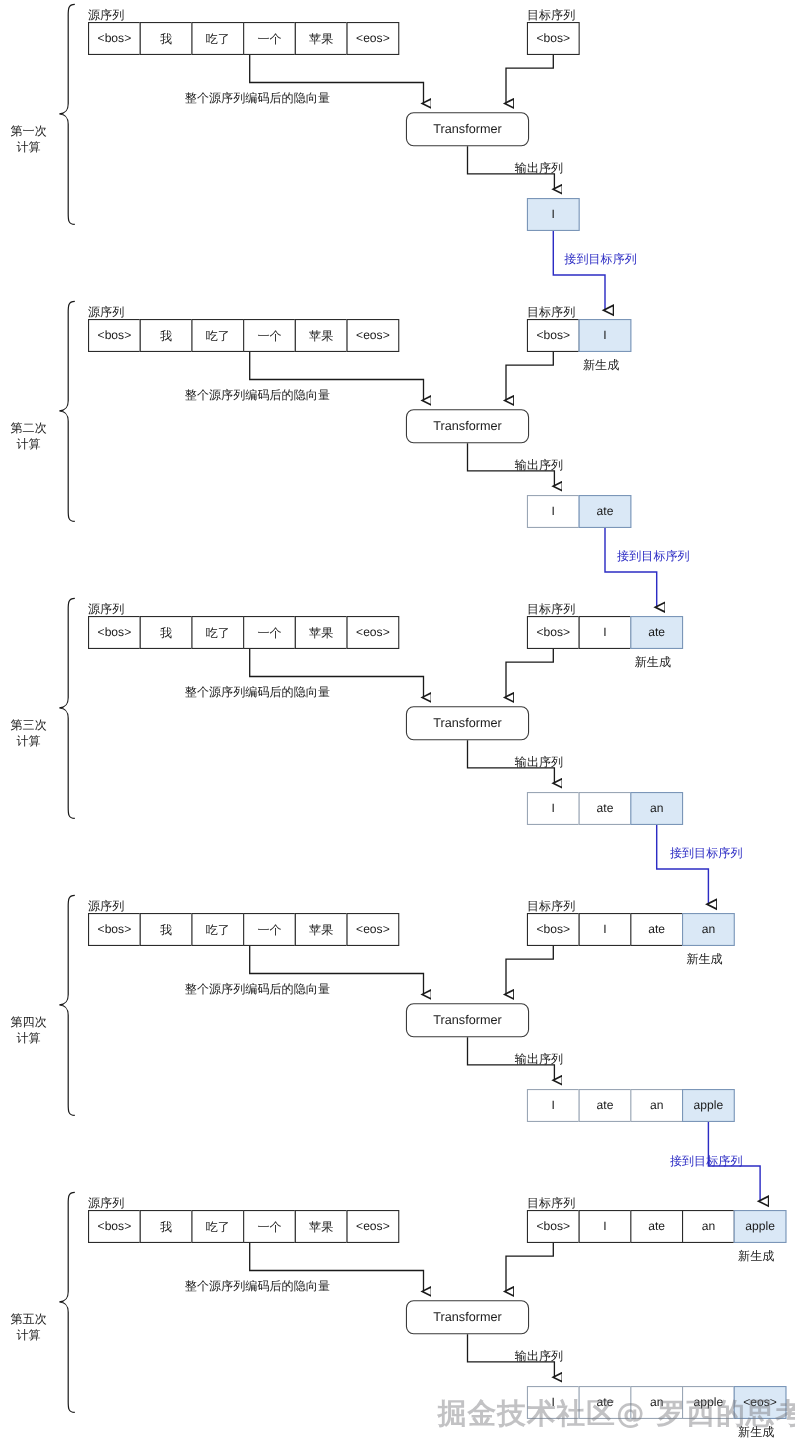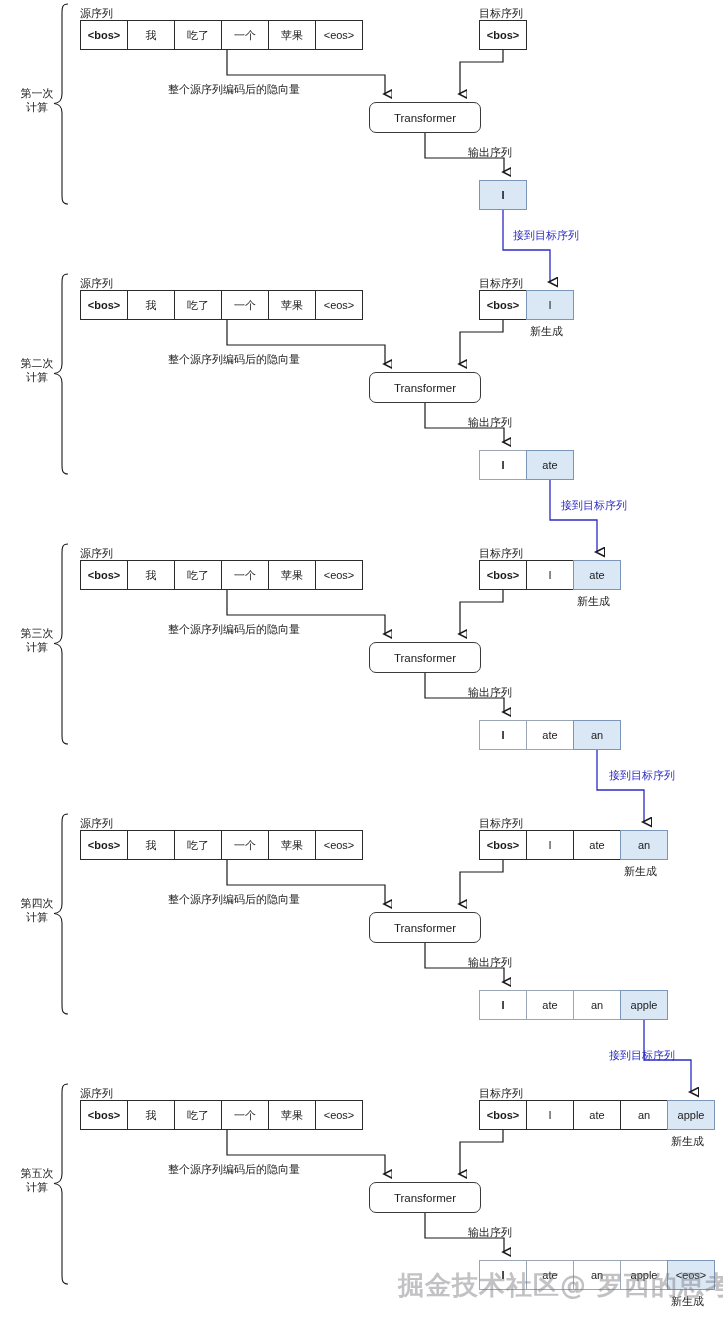--- a/index.html
+++ b/index.html
@@ -14,41 +14,42 @@
     background:#ffffff;
     overflow:hidden;
   }
   .block{position:absolute;left:0;width:723px;}
 
   
   .brace{position:absolute;left:52px;top:0;width:16px;}
   .brace svg{display:block;}
   .stage-label{
     position:absolute;
-    left:12px;width:50px;
+    left:1px;width:50px;
     text-align:center;
     font-size:11px;
     line-height:14px;
     color:#1a1a1a;
     white-space:pre-line;
+    margin-top:27px;
   }
 
   
   .row{position:absolute;display:flex;}
   .cell{
     width:48px;height:30px;
     border:1px solid #2b2b2b;
     margin-left:-1px;
     display:flex;align-items:center;justify-content:center;
     font-size:11px;
     background:#ffffff;
     box-sizing:border-box;
     color:#1a1a1a;
   }
-  .cell:first-child{margin-left:0;font-weight:bold;}
+  .cell:first-child{margin-left:0;}
   .cell.hl{
     background:#dae8f6;
     border-color:#7b96b8;
     position:relative;
     z-index:2;
   }
   .cell.out{
     border-color:#9aa6b5;
   }
   .cell.outhl{

